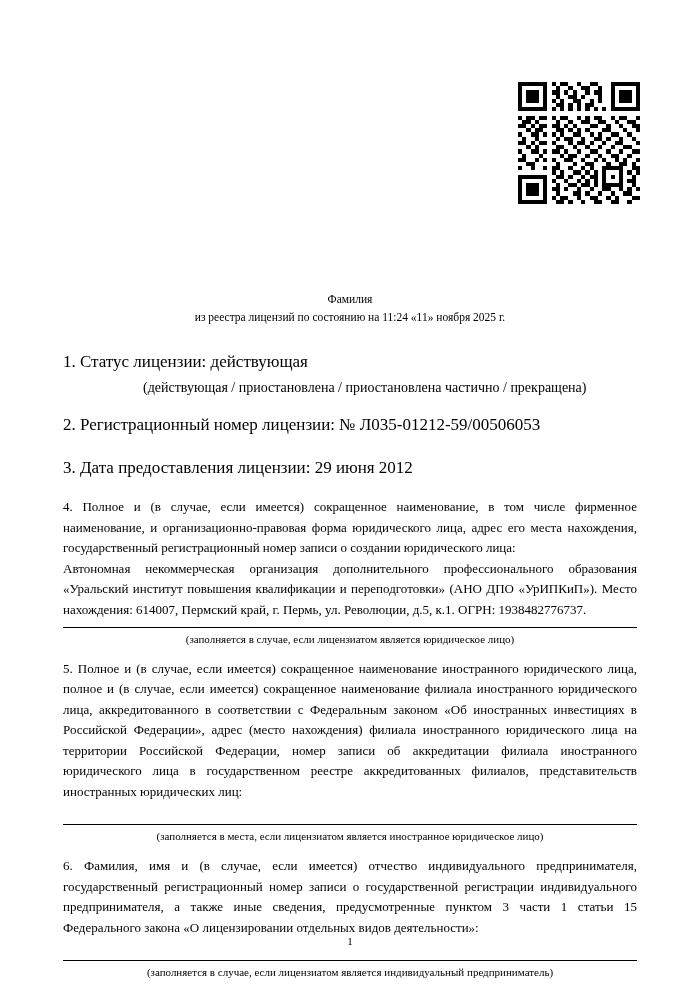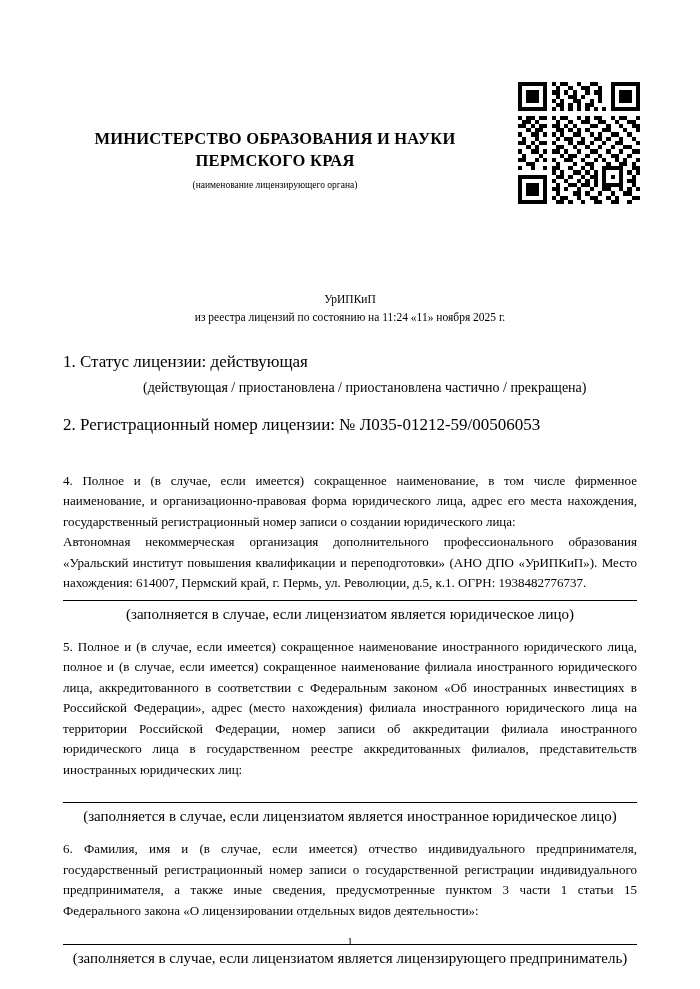--- a/index.html
+++ b/index.html
@@ -69,21 +69,21 @@
   .item {
     font-size: 17px;
     line-height: 1.58;
     text-align: justify;
   }
   .spacer-22 { height: 22px; }
   .spacer-16 { height: 16px; }
   .spacer-14 { height: 14px; }
 
   .note {
-    font-size: 15px;
+    font-size: 11px;
     text-align: center;
     margin-top: 5px;
   }
   .note-indent {
     font-size: 14px;
     margin-top: 4px;
     padding-left: 80px;
   }
 
   .rule {
@@ -366,66 +366,60 @@
         <rect x="9" y="28" width="2" height="1"></rect>
           <rect x="12" y="28" width="1" height="1"></rect>
         <rect x="15" y="28" width="1" height="1"></rect>
           <rect x="18" y="28" width="2" height="1"></rect>
         <rect x="22" y="28" width="2" height="1"></rect>
           <rect x="26" y="28" width="1" height="1"></rect>
       </g>
     </svg>
   </div>
 
-  <div class="header">
-    <div class="ministry">
-      <div>МИНИСТЕРСТВО ОБРАЗОВАНИЯ И НАУКИ</div>
-      <div>ПЕРМСКОГО КРАЯ</div>
-    </div>
-    <div class="organ-note">(наименование лицензирующего органа)</div>
-  </div>
 
   <div class="content">
 
     <div class="center vypiska">
-      <div>УрИПКиП</div>
+      <div>Фамилия</div>
       <div class="line2">из реестра лицензий по состоянию на 11:24 «11» ноября 2025 г.</div>
     </div>
 
     <div class="spacer-22"></div>
 
     <div class="item">1. Статус лицензии: действующая</div>
     <div class="note-indent">(действующая / приостановлена / приостановлена частично / прекращена)</div>
 
     <div class="spacer-16"></div>
 
     <div class="item">2. Регистрационный номер лицензии: № Л035-01212-59/00506053</div>
 
     <div class="spacer-16"></div>
 
+    <div class="item">3. Дата предоставления лицензии: 29 июня 2012</div>
 
     <div class="spacer-16"></div>
 
     <div class="block-just">4. Полное и (в случае, если имеется) сокращенное наименование, в том числе фирменное наименование, и организационно-правовая форма юридического лица, адрес его места нахождения, государственный регистрационный номер записи о создании юридического лица:</div>
     <div class="block-just">Автономная некоммерческая организация дополнительного профессионального образования «Уральский институт повышения квалификации и переподготовки» (АНО ДПО «УрИПКиП»). Место нахождения: 614007, Пермский край, г. Пермь, ул. Революции, д.5, к.1. ОГРН: 1938482776737.</div>
     <hr class="rule">
     <div class="note">(заполняется в случае, если лицензиатом является юридическое лицо)</div>
 
     <div class="spacer-14"></div>
 
     <div class="block-just">5. Полное и (в случае, если имеется) сокращенное наименование иностранного юридического лица, полное и (в случае, если имеется) сокращенное наименование филиала иностранного юридического лица, аккредитованного в соответствии с Федеральным законом «Об иностранных инвестициях в Российской Федерации», адрес (место нахождения) филиала иностранного юридического лица на территории Российской Федерации, номер записи об аккредитации филиала иностранного юридического лица в государственном реестре аккредитованных филиалов, представительств иностранных юридических лиц:</div>
     <div class="spacer-16"></div>
     <hr class="rule">
-    <div class="note">(заполняется в случае, если лицензиатом является иностранное юридическое лицо)</div>
+    <div class="note">(заполняется в места, если лицензиатом является иностранное юридическое лицо)</div>
 
     <div class="spacer-14"></div>
 
     <div class="block-just">6. Фамилия, имя и (в случае, если имеется) отчество индивидуального предпринимателя, государственный регистрационный номер записи о государственной регистрации индивидуального предпринимателя, а также иные сведения, предусмотренные пунктом 3 части 1 статьи 15 Федерального закона «О лицензировании отдельных видов деятельности»:</div>
     <div class="spacer-16"></div>
     <hr class="rule">
-    <div class="note">(заполняется в случае, если лицензиатом является лицензирующего предприниматель)</div>
+    <div class="note">(заполняется в случае, если лицензиатом является индивидуальный предприниматель)</div>
 
     <div class="spacer-14"></div>
 
   </div>
 
   <div class="page-number">1</div>
 </div>
 
 </body></html>

